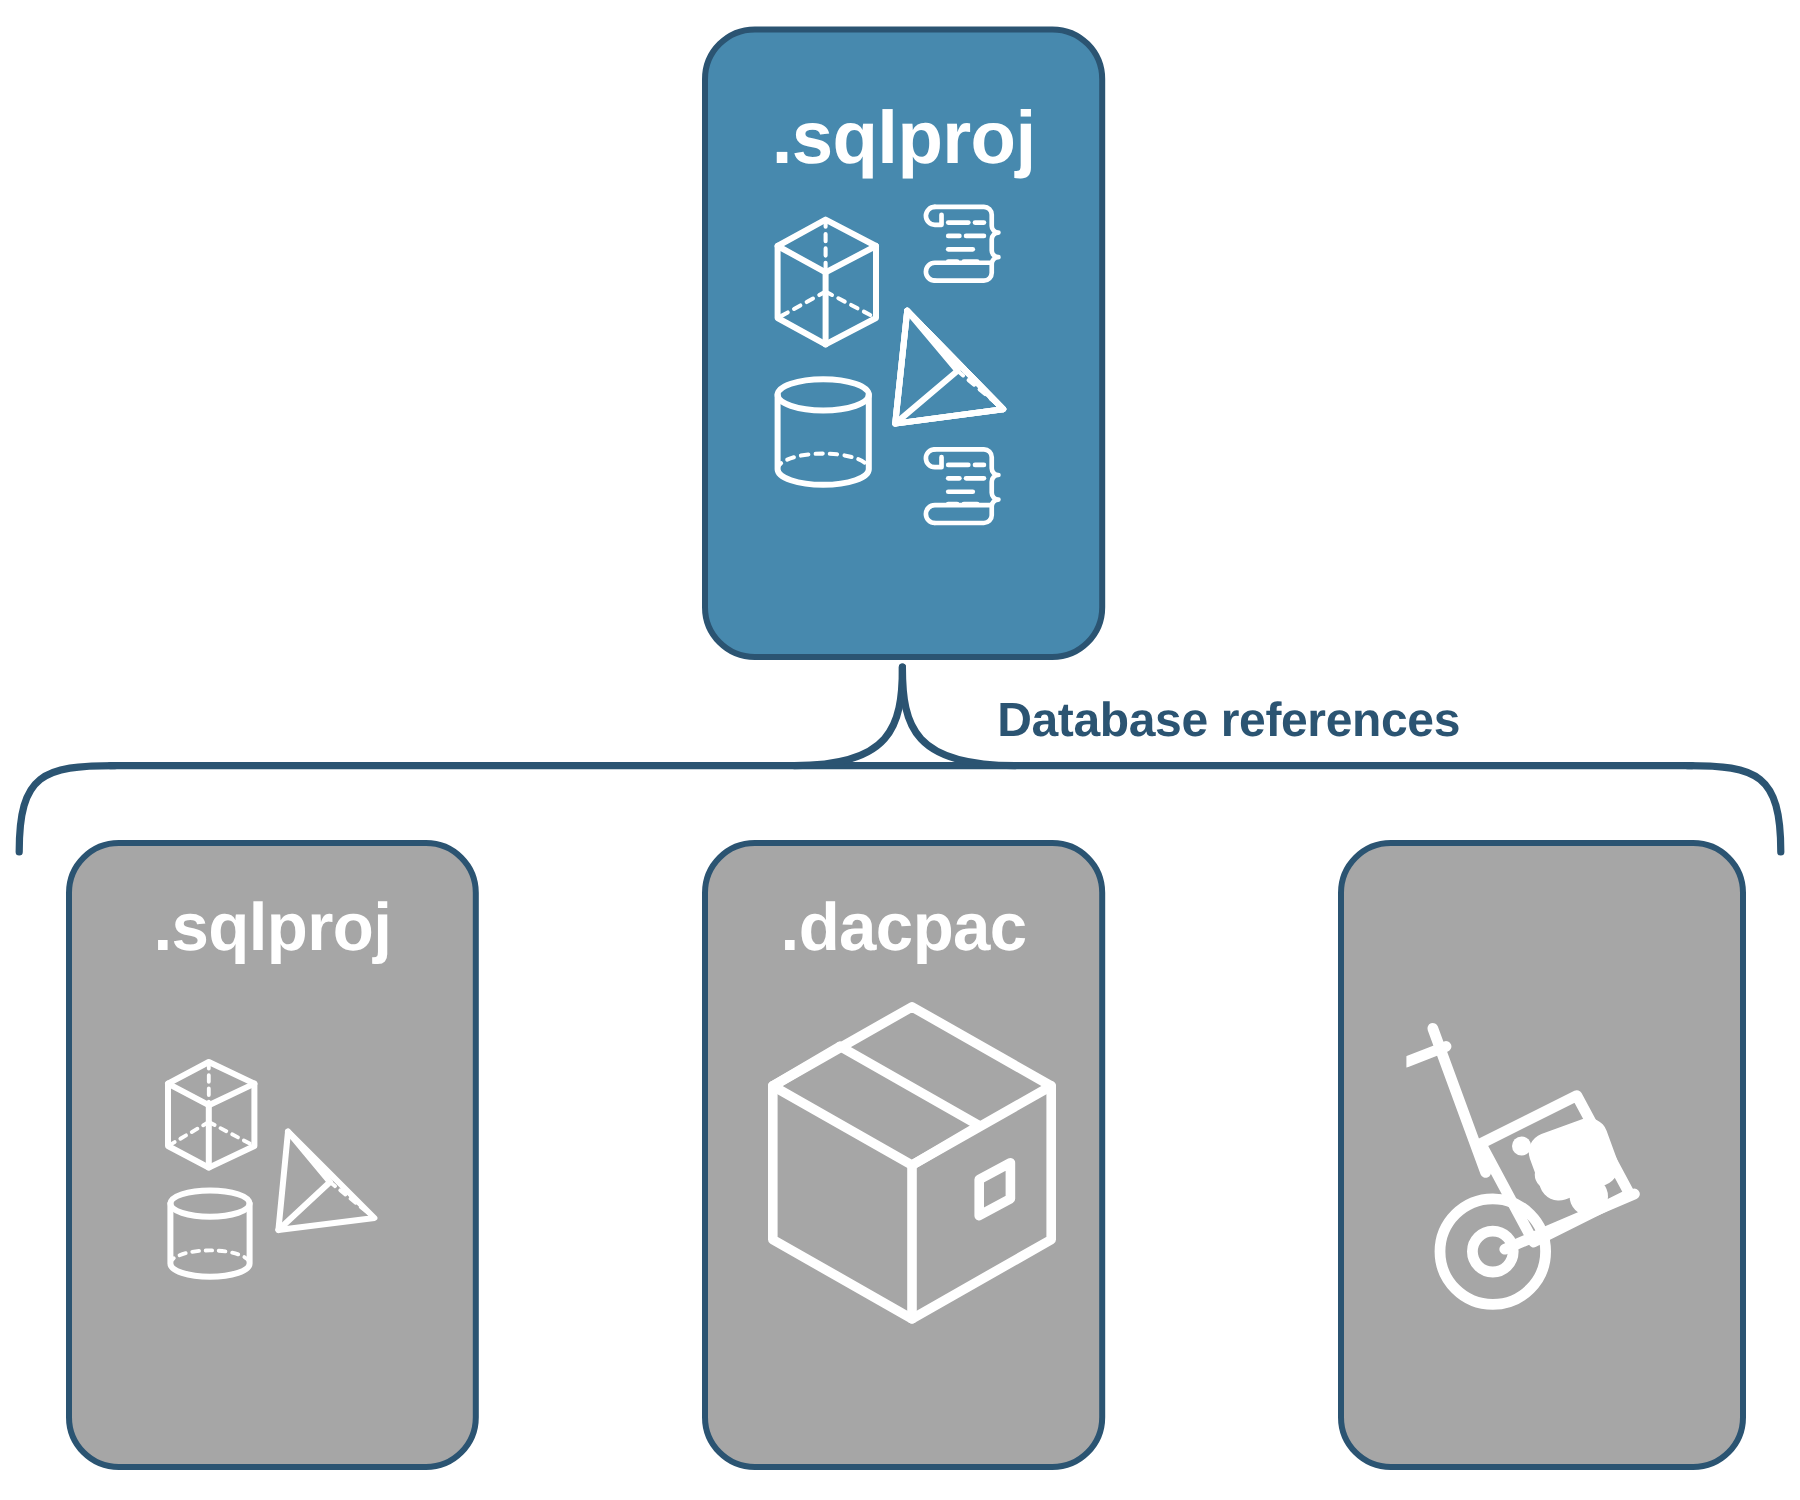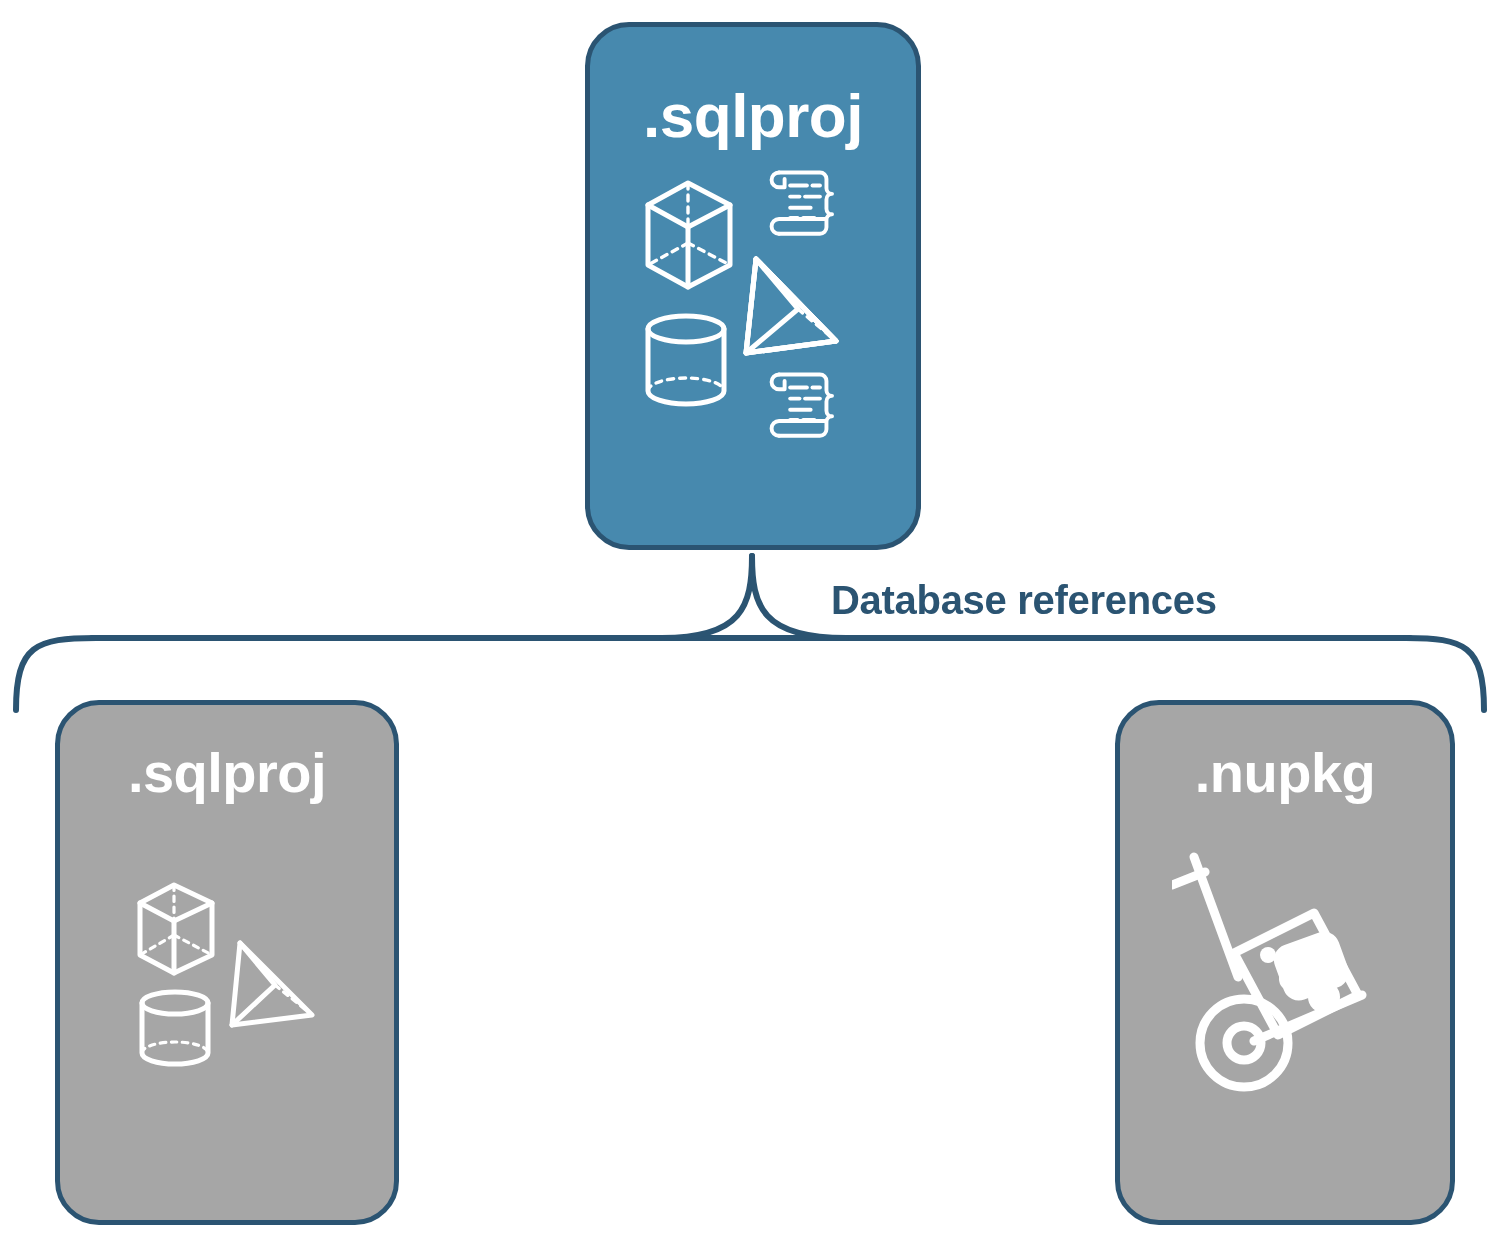--- a/index.html
+++ b/index.html
@@ -184,24 +184,46 @@
 
         <g fill="none" stroke="#ffffff" stroke-width="5" stroke-linejoin="round" stroke-linecap="round">
           <ellipse cx="43" cy="138" rx="33" ry="11"></ellipse>
           <path d="M10 138 v50 a33 11 0 0 0 66 0 v-50"></path>
         </g>
         <path d="M10 188 a33 11 0 0 1 66 0" fill="none" stroke="#ffffff" stroke-width="3.2" stroke-dasharray="5.5 5.5" stroke-linecap="round"></path>
       </svg>
     </div>
   </div>
 
+  <div class="card card-gray" style="left:585px; top:700px; width:336px; height:525px;">
+
+    <div class="card-title title-bottom">.dacpac</div>
+
+    <div class="icon-wrap" style="left:48px; top:128px; width:244px; height:272px;">
+      <svg viewBox="0 0 244 272" width="244" height="272" aria-hidden="true">
+        <g fill="none" stroke="#ffffff" stroke-width="8" stroke-linejoin="round" stroke-linecap="round">
+
+          <polygon points="122,6 238,72 238,200 122,266 6,200 6,72"></polygon>
+
+          <polyline points="6,72 122,138 238,72"></polyline>
+
+          <line x1="122" y1="138" x2="122" y2="266"></line>
+
+          <polyline points="62,39 178,105"></polyline>
+          <polyline points="178,105 122,138"></polyline>
+          <polyline points="62,39 6,72"></polyline>
+
+          <polygon points="178,150 204,136 204,166 178,180"></polygon>
+        </g>
+      </svg>
+    </div>
+  </div>
 
   <div class="card card-gray" style="left:1115px; top:700px; width:340px; height:525px;">
 
-    <div class="card-title title-bottom">.nupkg</div>
 
     <div class="icon-wrap" style="left:52px; top:140px; width:252px; height:268px;">
       <svg viewBox="0 0 252 268" width="252" height="268" aria-hidden="true">
         <g stroke="#ffffff" fill="none" stroke-width="9" stroke-linecap="round" stroke-linejoin="round">
 
           <line x1="22" y1="12" x2="66" y2="132"></line>
 
           <line x1="0" y1="40" x2="33" y2="27"></line>
 
           <line x1="82" y1="196" x2="190" y2="150"></line>

